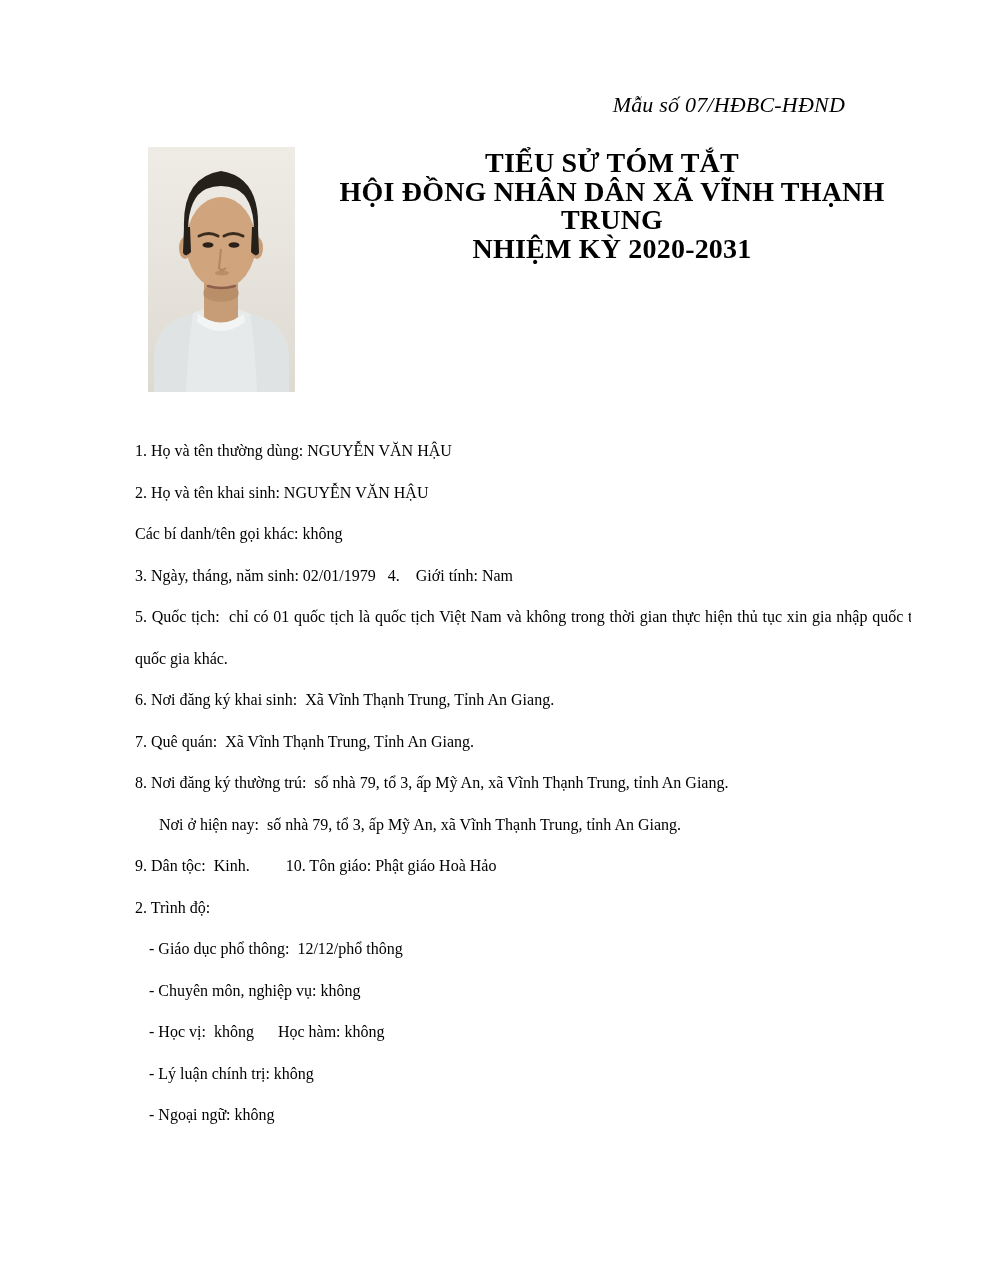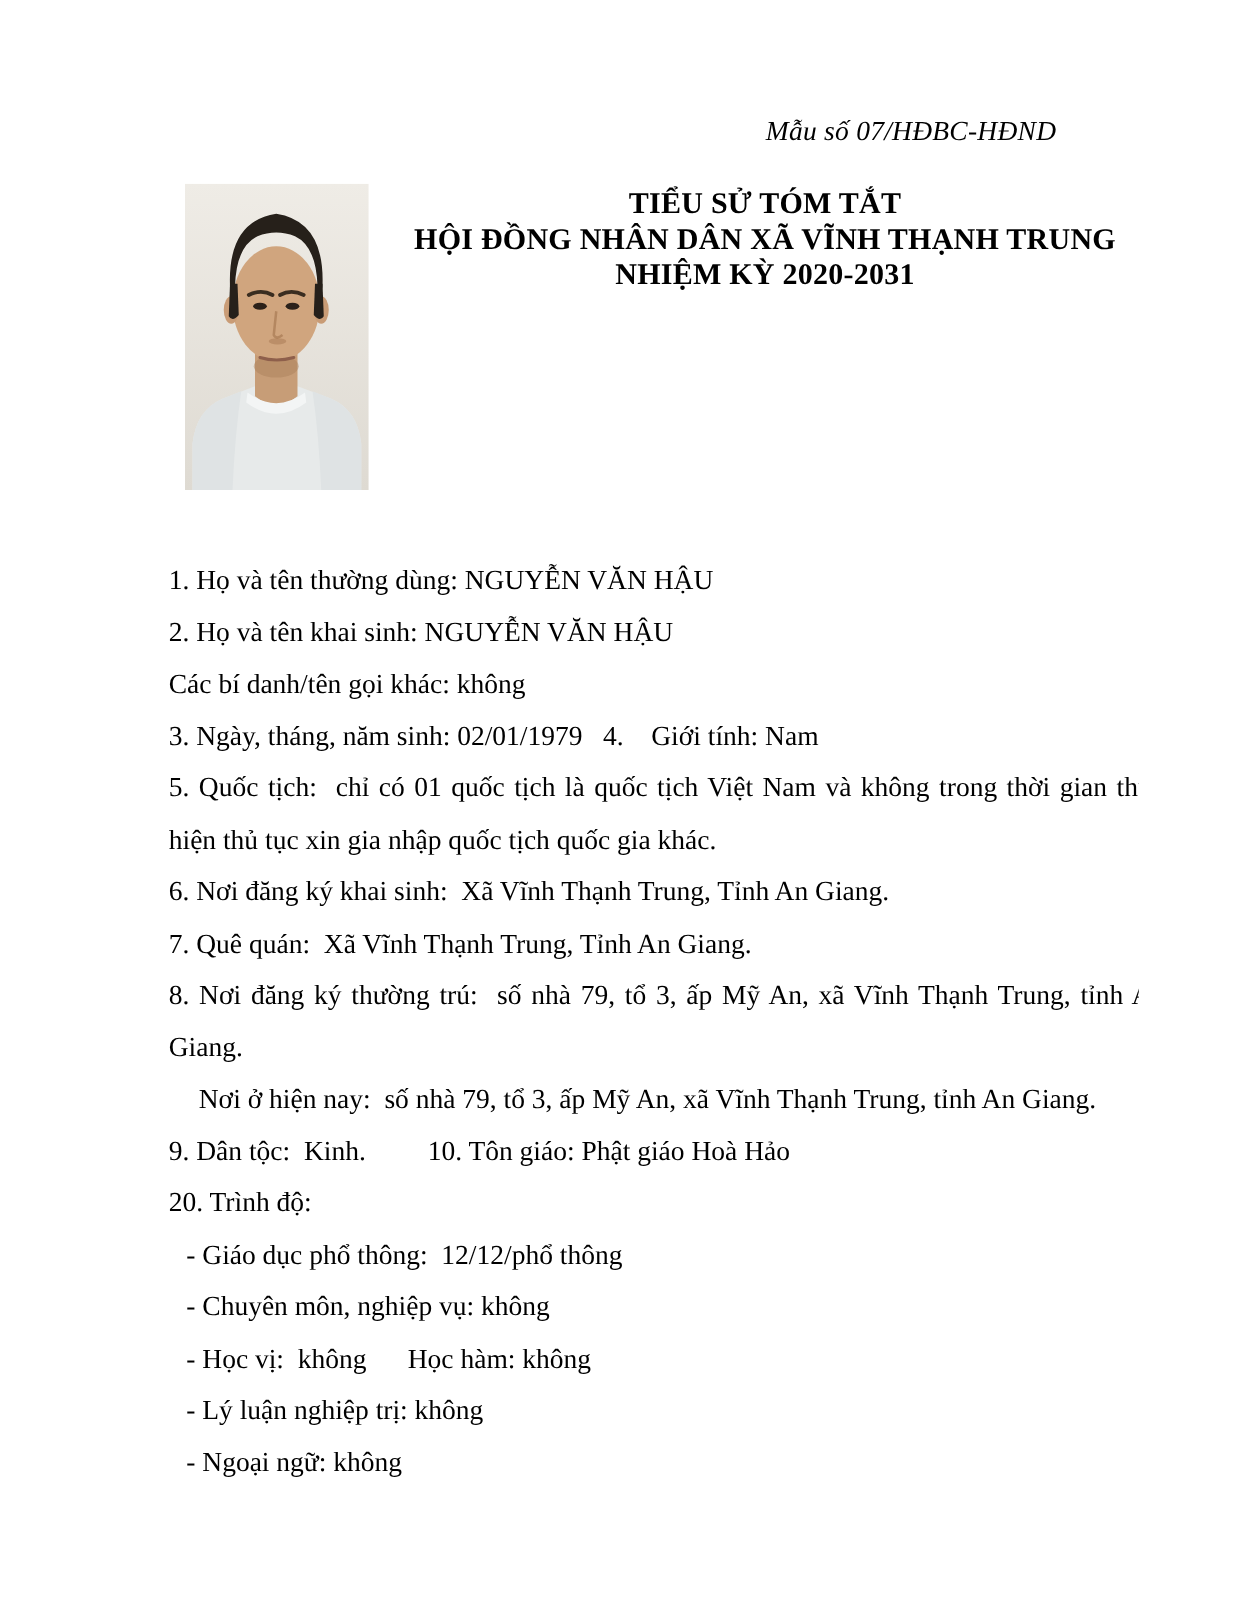--- a/index.html
+++ b/index.html
@@ -17,34 +17,34 @@
     font-size:22px;
     font-style:italic;
     letter-spacing:.2px;
     white-space:pre;
   }
   .doc-title{
     position:absolute;
     left:302px;top:149px;width:620px;
     text-align:center;
     font-weight:bold;
-    font-size:24px;
+    font-size:28px;
     line-height:28.5px;
     letter-spacing:.2px;
   }
   .photo{
     position:absolute;
     left:148px;top:147px;
     width:147px;height:245px;
     display:block;
   }
   .body-text{
     position:absolute;
-    left:135px;top:443px;width:797px;
-    font-size:22px;
+    left:135px;top:430px;width:797px;
+    font-size:16px;
     line-height:41.5px;
   }
   .body-text p{
     margin:0;
     white-space:pre-wrap;
   }
   .pre-line{white-space:pre;}
   .justify{text-align:justify;}
   .indent-dash{padding-left:14px;}
   .indent-sub{padding-left:24px;}
@@ -104,21 +104,21 @@
     <p class="pre-line">1. Họ và tên thường dùng: NGUYỄN VĂN HẬU</p>
     <p class="pre-line">2. Họ và tên khai sinh: NGUYỄN VĂN HẬU</p>
     <p class="pre-line">Các bí danh/tên gọi khác: không</p>
     <p class="pre-line">3. Ngày, tháng, năm sinh: 02/01/1979   4.    Giới tính: Nam</p>
     <p class="justify">5. Quốc tịch:  chỉ có 01 quốc tịch là quốc tịch Việt Nam và không trong thời gian thực hiện thủ tục xin gia nhập quốc tịch quốc gia khác.</p>
     <p class="pre-line">6. Nơi đăng ký khai sinh:  Xã Vĩnh Thạnh Trung, Tỉnh An Giang.</p>
     <p class="pre-line">7. Quê quán:  Xã Vĩnh Thạnh Trung, Tỉnh An Giang.</p>
     <p class="justify">8. Nơi đăng ký thường trú:  số nhà 79, tổ 3, ấp Mỹ An, xã Vĩnh Thạnh Trung, tỉnh An Giang.</p>
     <p class="pre-line indent-sub">Nơi ở hiện nay:  số nhà 79, tổ 3, ấp Mỹ An, xã Vĩnh Thạnh Trung, tỉnh An Giang.</p>
     <p class="pre-line">9. Dân tộc:  Kinh.         10. Tôn giáo: Phật giáo Hoà Hảo</p>
-    <p class="pre-line">20. Trình độ:</p>
+    <p class="pre-line">2. Trình độ:</p>
     <p class="pre-line indent-dash">- Giáo dục phổ thông:  12/12/phổ thông</p>
     <p class="pre-line indent-dash">- Chuyên môn, nghiệp vụ: không</p>
     <p class="pre-line indent-dash">- Học vị:  không      Học hàm: không</p>
-    <p class="pre-line indent-dash">- Lý luận nghiệp trị: không</p>
+    <p class="pre-line indent-dash">- Lý luận chính trị: không</p>
     <p class="pre-line indent-dash">- Ngoại ngữ: không</p>
   </div>
 
 </div>
 
 </body></html>

